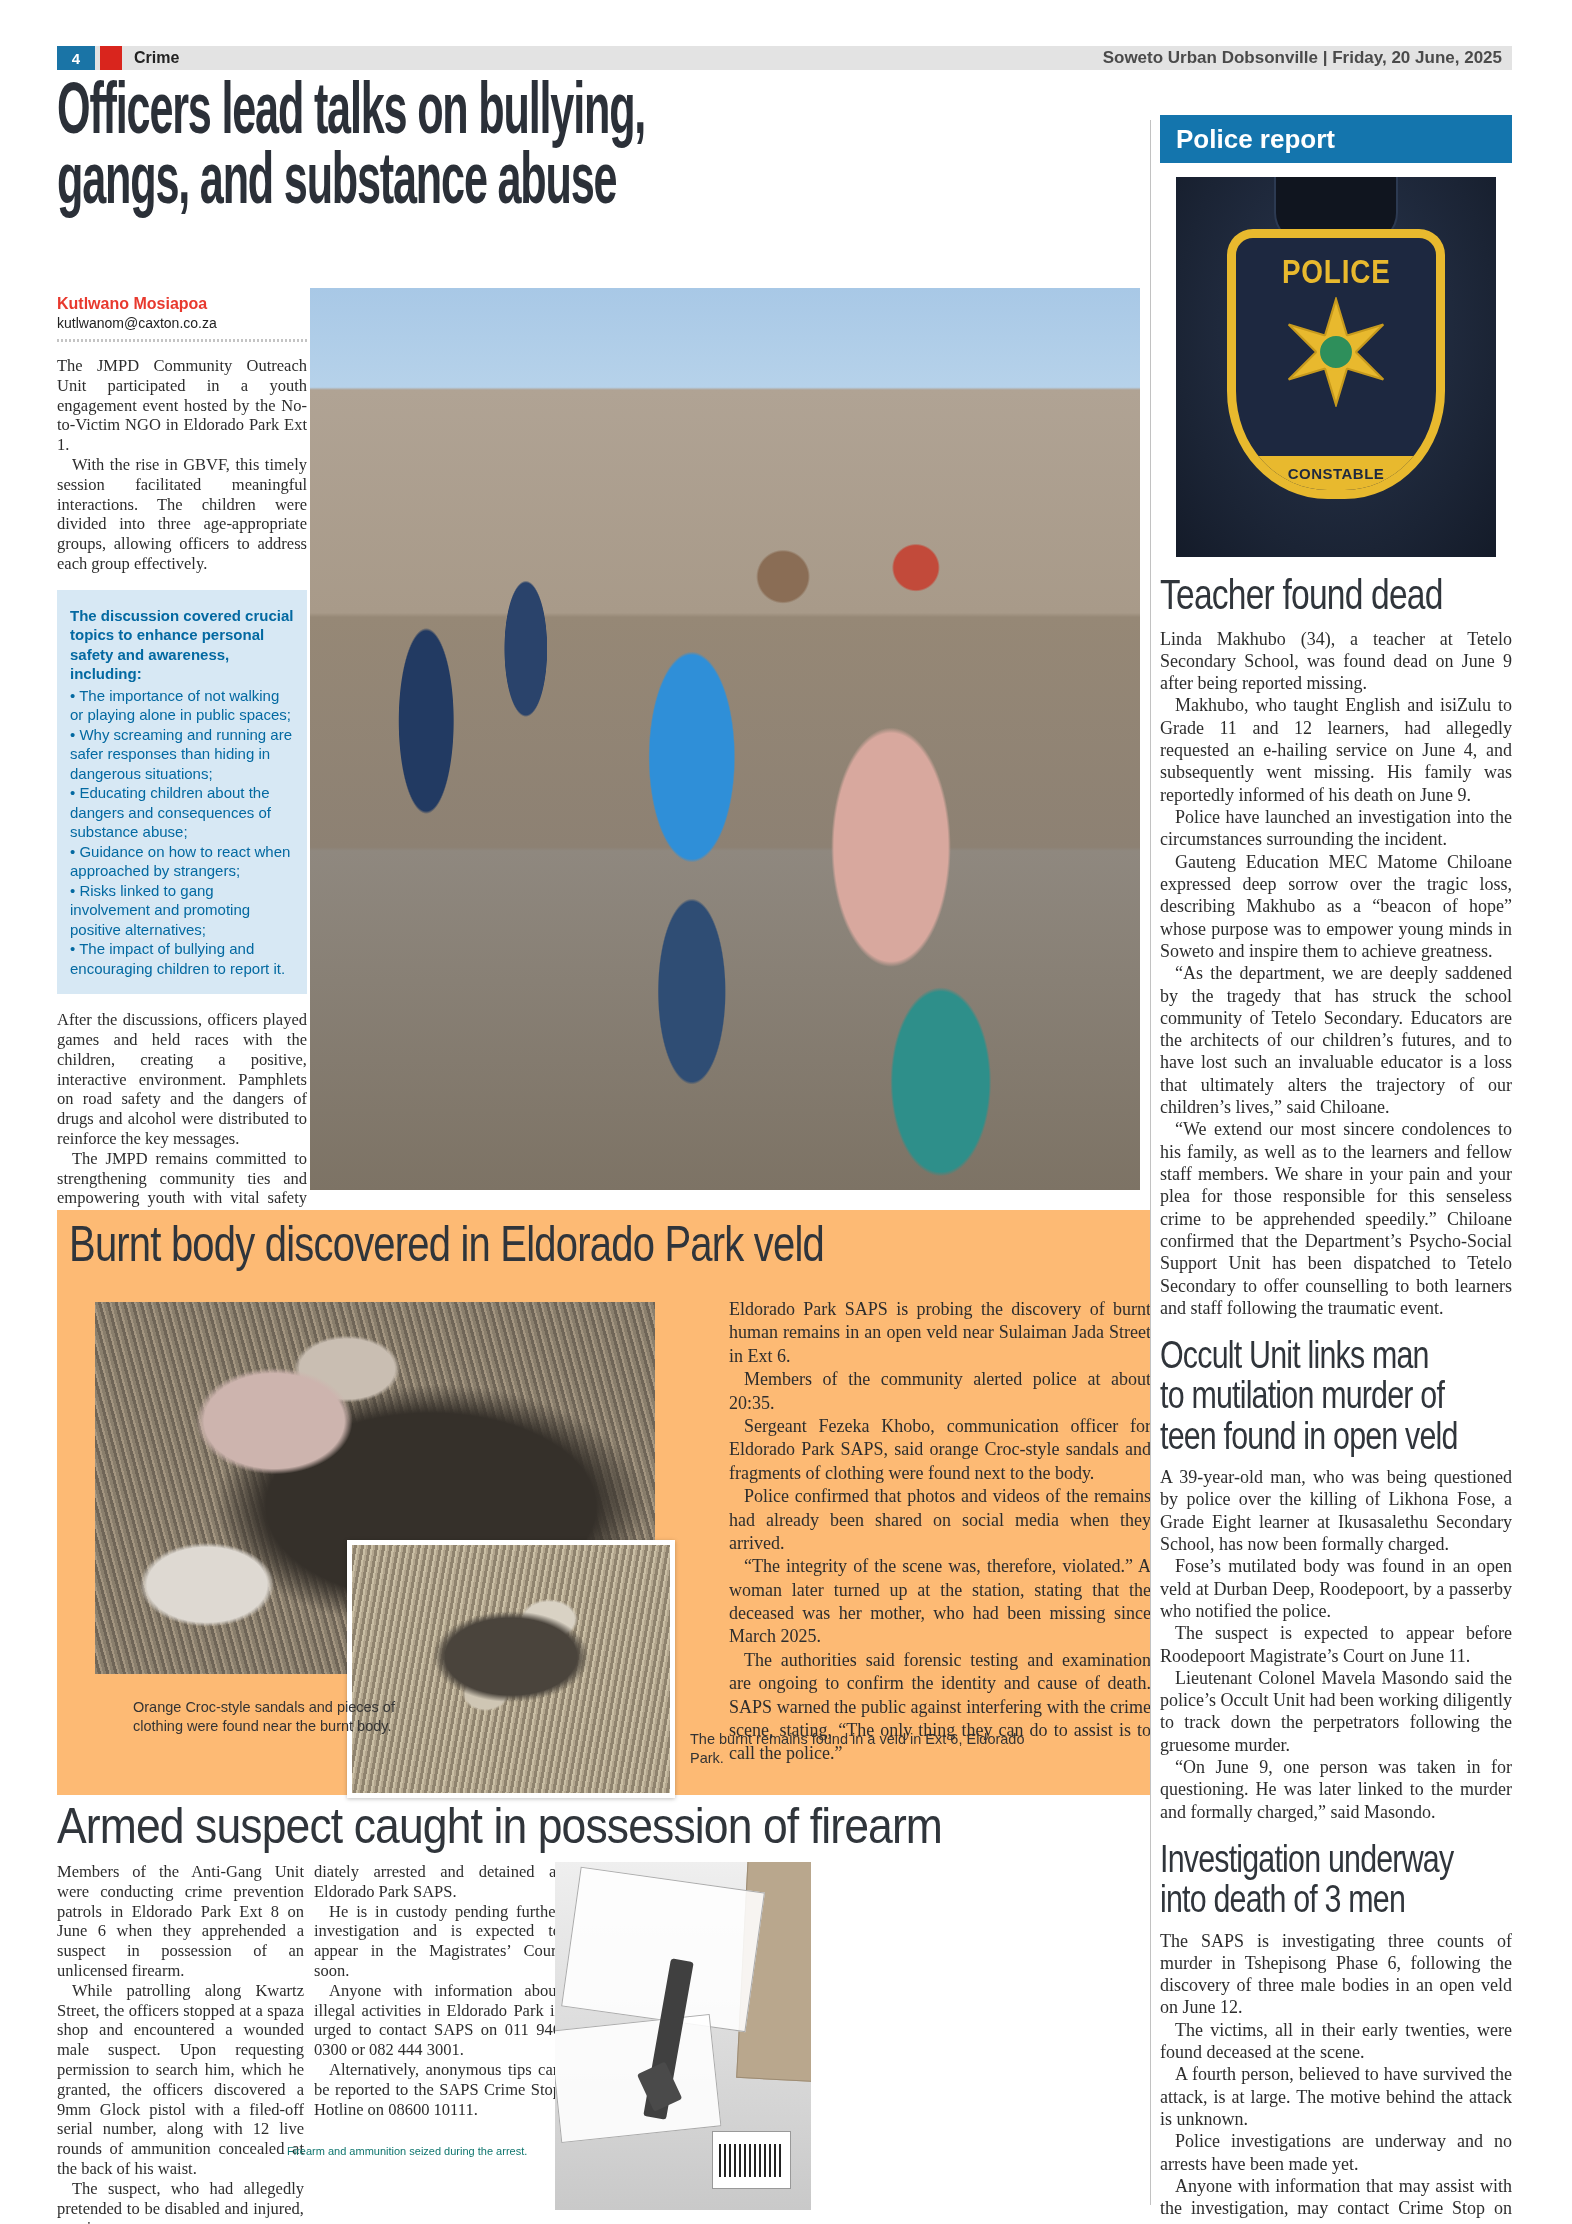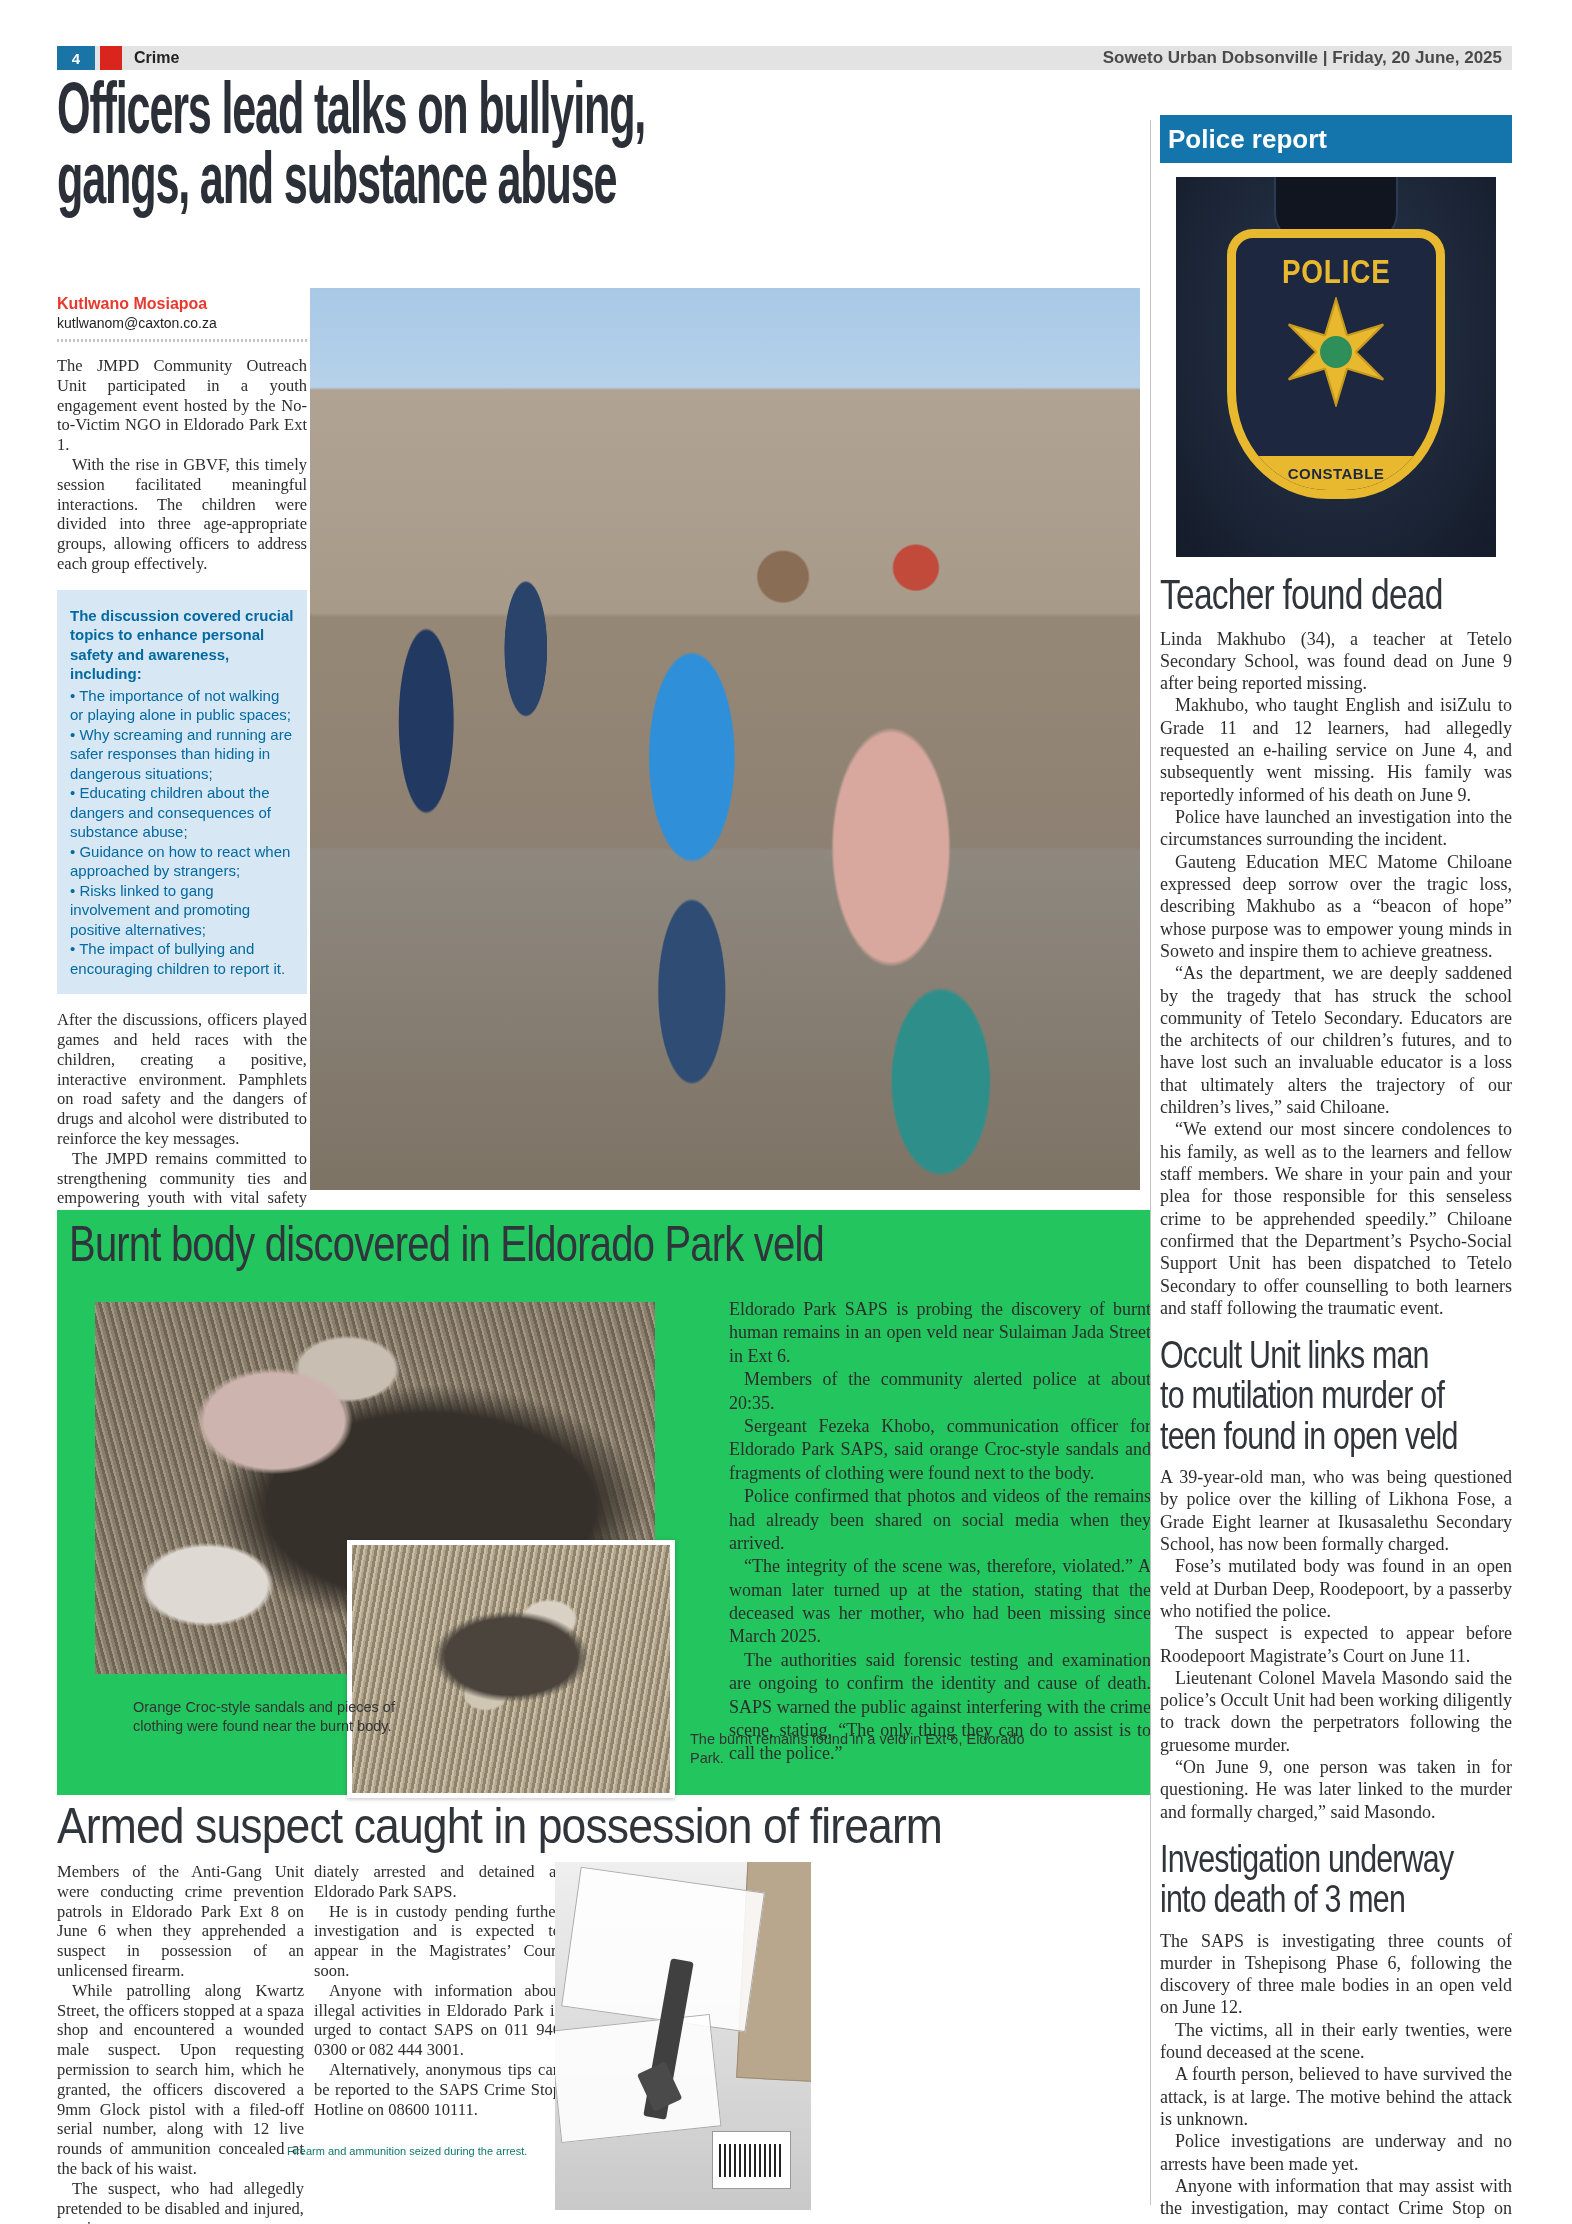--- a/index.html
+++ b/index.html
@@ -44,21 +44,21 @@
       radial-gradient(ellipse 45px 150px at 14% 48%,#223a62 0 60%,transparent 62%),
       radial-gradient(ellipse 35px 110px at 26% 40%,#2a436b 0 60%,transparent 62%),
       radial-gradient(ellipse 70px 170px at 46% 52%,#2f8fd8 0 60%,transparent 62%),
       radial-gradient(ellipse 55px 150px at 46% 78%,#2f4d74 0 60%,transparent 62%),
       radial-gradient(ellipse 95px 190px at 70% 62%,#d8a89e 0 60%,transparent 63%),
       radial-gradient(ellipse 80px 150px at 76% 88%,#2e8f8a 0 60%,transparent 63%),
       radial-gradient(ellipse 40px 40px at 73% 31%,#c24a3a 0 55%,transparent 60%),
       radial-gradient(ellipse 45px 45px at 57% 32%,#8a6d55 0 55%,transparent 60%),
       linear-gradient(180deg,#a8c8e6 0%,#b6d2ea 11%,#b0a394 11.3%,#a89a89 36%,#968876 36.5%,#8d8173 62%,#8f887f 62.4%,#7d7365 100%);}
   
-  .burnt{position:absolute;left:57px;top:1210px;width:1093px;height:585px;background:#22c55e;}
+  .burnt{position:absolute;left:57px;top:1210px;width:1093px;height:585px;background:#fdba74;}
   .burnt .h-section{position:absolute;left:12px;top:8px;}
   .burnt-photo{position:absolute;left:38px;top:92px;width:560px;height:372px;
     background:
       radial-gradient(ellipse 140px 95px at 32% 32%,#cdb4ae 0 50%,transparent 56%),
       radial-gradient(ellipse 120px 75px at 20% 76%,#ded9d2 0 50%,transparent 56%),
       radial-gradient(ellipse 95px 60px at 45% 18%,#c9beb2 0 50%,transparent 56%),
       radial-gradient(ellipse 300px 170px at 60% 55%,#35302a 0 55%,transparent 72%),
       repeating-linear-gradient(75deg,#8a7f6d 0 3px,#6f6557 3px 6px,#a39580 6px 8px),
       linear-gradient(#7a7164,#5f574c);}
   .burnt-inset{position:absolute;left:290px;top:330px;width:318px;height:248px;border:5px solid #fff;
@@ -89,21 +89,21 @@
   .gun-grip{position:absolute;left:33%;top:60%;width:16%;height:9%;background:#4a4a4a;border-radius:3px;transform:rotate(65deg);}
   .barcode{position:absolute;right:8%;bottom:6%;width:30%;height:16%;background:#fff;border:1px solid #999;}
   .barcode:after{content:"";position:absolute;left:8%;top:20%;width:84%;height:60%;
       background:repeating-linear-gradient(90deg,#222 0 2px,#fff 2px 5px);}
   .firearm-caption{position:absolute;left:230px;top:344px;width:250px;
       font-family:"Liberation Sans",sans-serif;font-size:11px;line-height:1.3;color:#0f766e;}
   
   .divider{position:absolute;left:1150px;top:120px;width:1px;height:2085px;background:#c2c2c2;}
   .sidebar{position:absolute;left:1160px;top:115px;width:352px;}
   .pr-header{height:48px;background:#1475ad;color:#fff;display:flex;align-items:center;
-      font-family:"Liberation Sans",sans-serif;font-weight:bold;font-size:26px;padding-left:8px;box-sizing:border-box;}
+      font-family:"Liberation Sans",sans-serif;font-weight:bold;font-size:26px;padding-left:16px;box-sizing:border-box;}
   .badge-photo{position:relative;width:320px;height:380px;margin:14px auto 4px auto;
       background:radial-gradient(ellipse at 50% 40%,#2a3750 0%,#1b2435 70%,#141b29 100%);}
   .badge-strap{position:absolute;left:50%;top:0;transform:translateX(-50%);width:120px;height:64px;
       background:#10151f;border:2px solid #2c3a52;border-top:none;border-radius:0 0 30px 30px;}
   .badge-shield{position:absolute;left:50%;top:52px;transform:translateX(-50%);width:200px;height:252px;
       background:#1d2840;border:9px solid #e8b92e;border-radius:26px 26px 46% 46%/26px 26px 40% 40%;
       display:flex;flex-direction:column;align-items:center;overflow:hidden;}
   .badge-title{margin-top:14px;font-family:"Liberation Sans",sans-serif;font-weight:bold;font-size:34px;
       color:#e8b92e;letter-spacing:1px;transform:scaleX(.82);}
   .badge-banner{position:absolute;bottom:0;left:0;width:100%;height:34px;background:#e8b92e;

